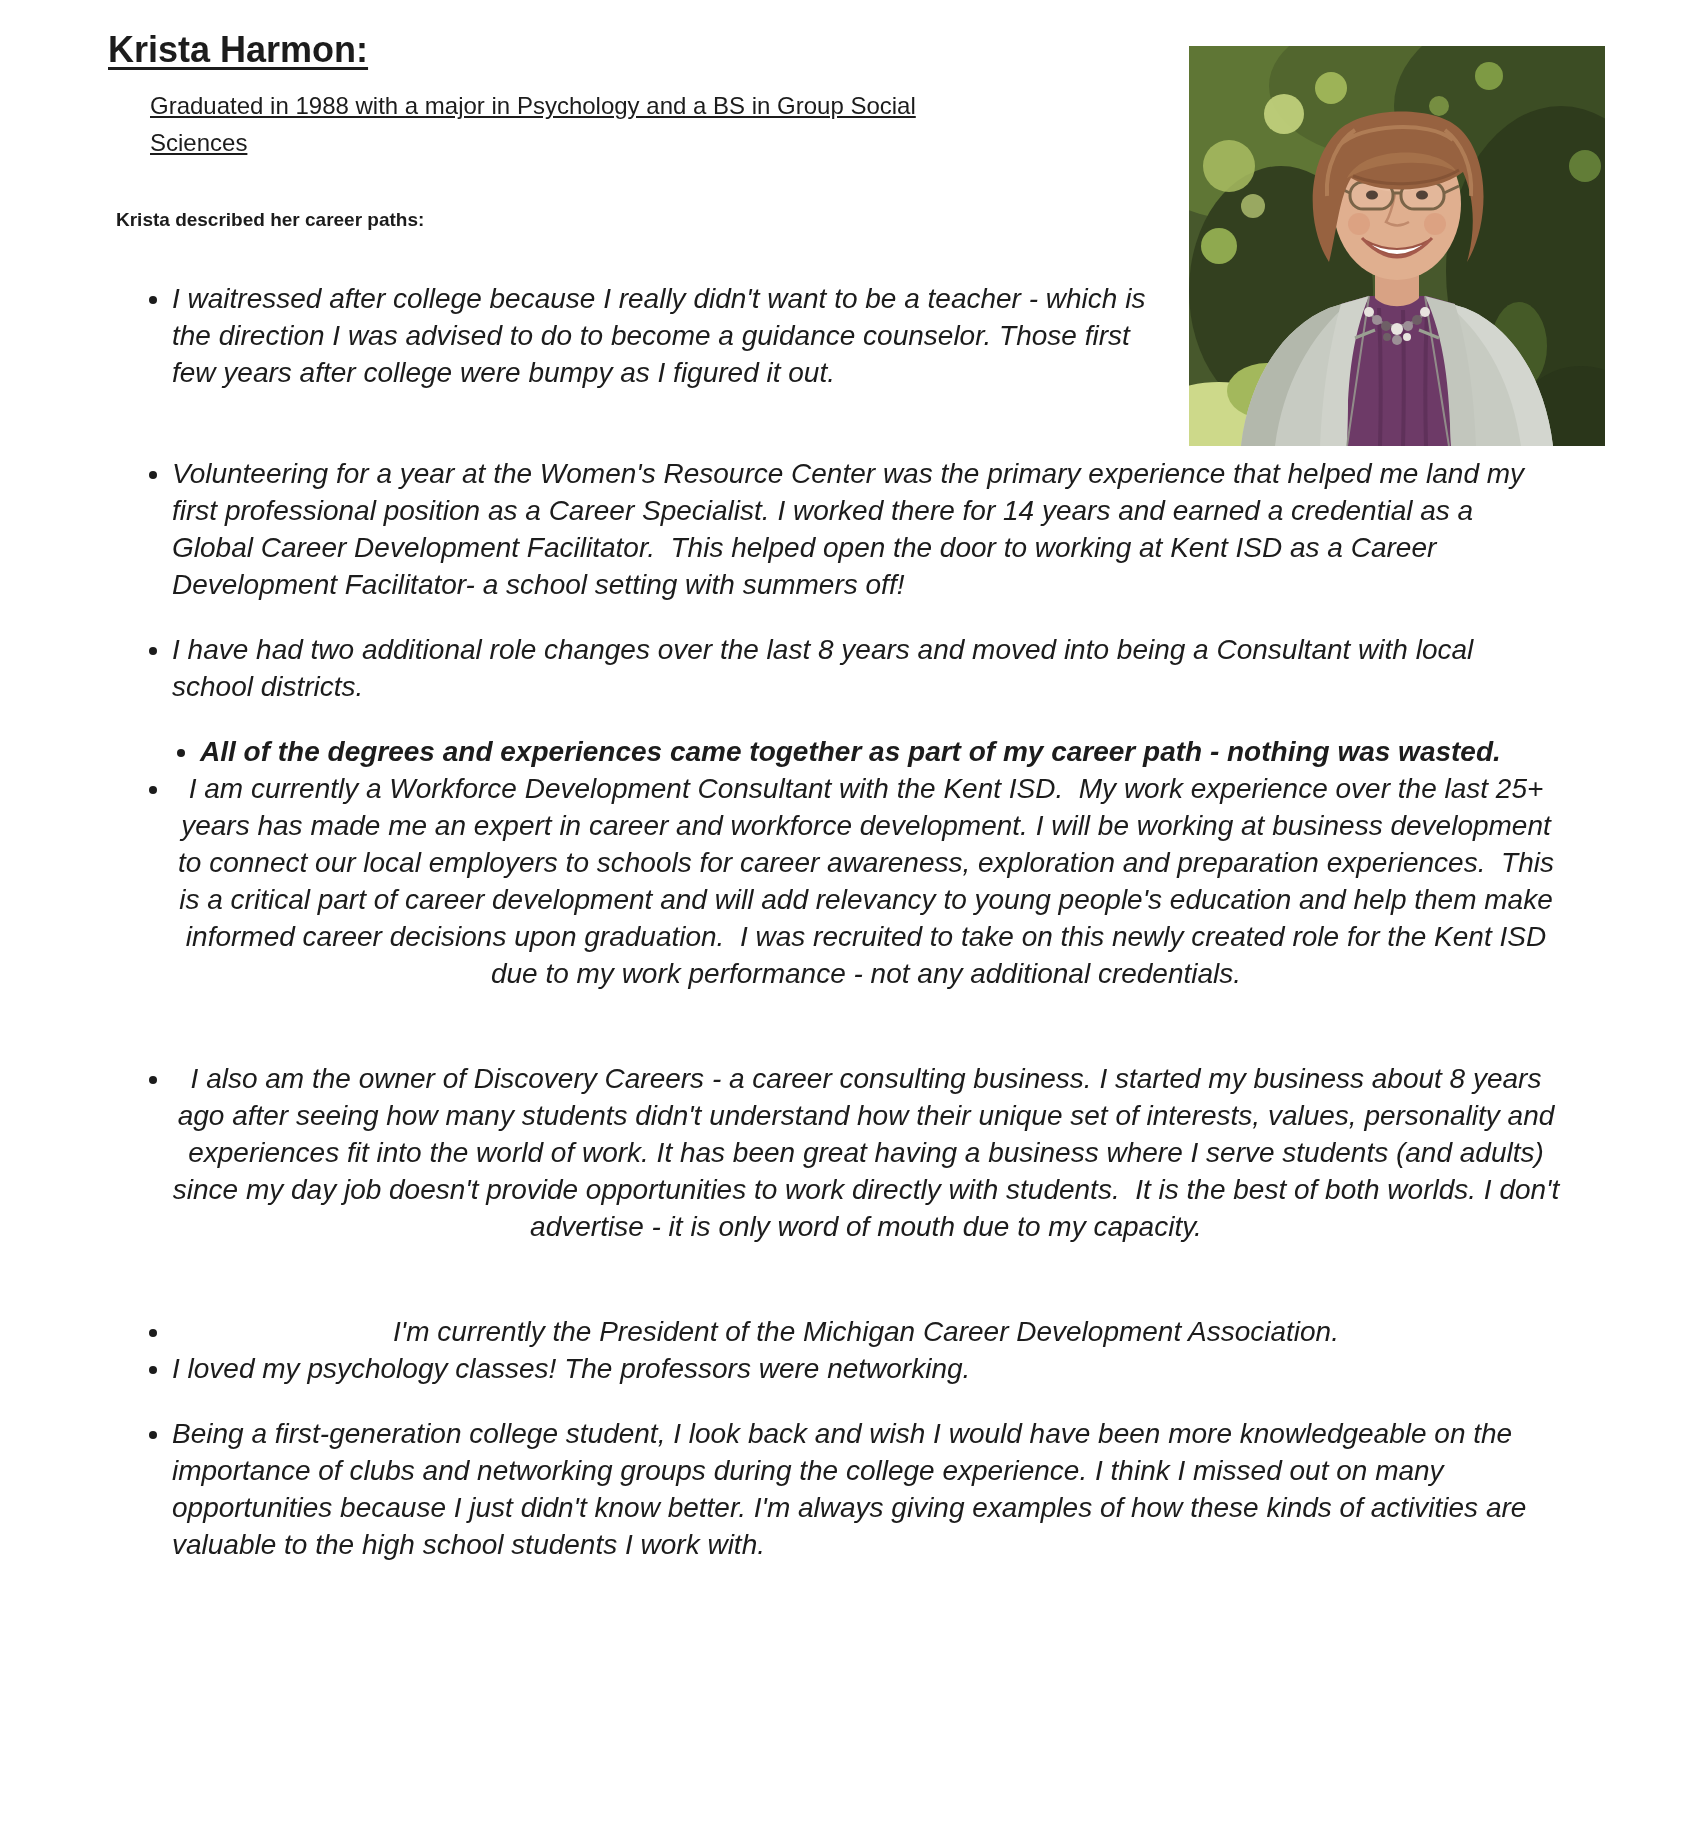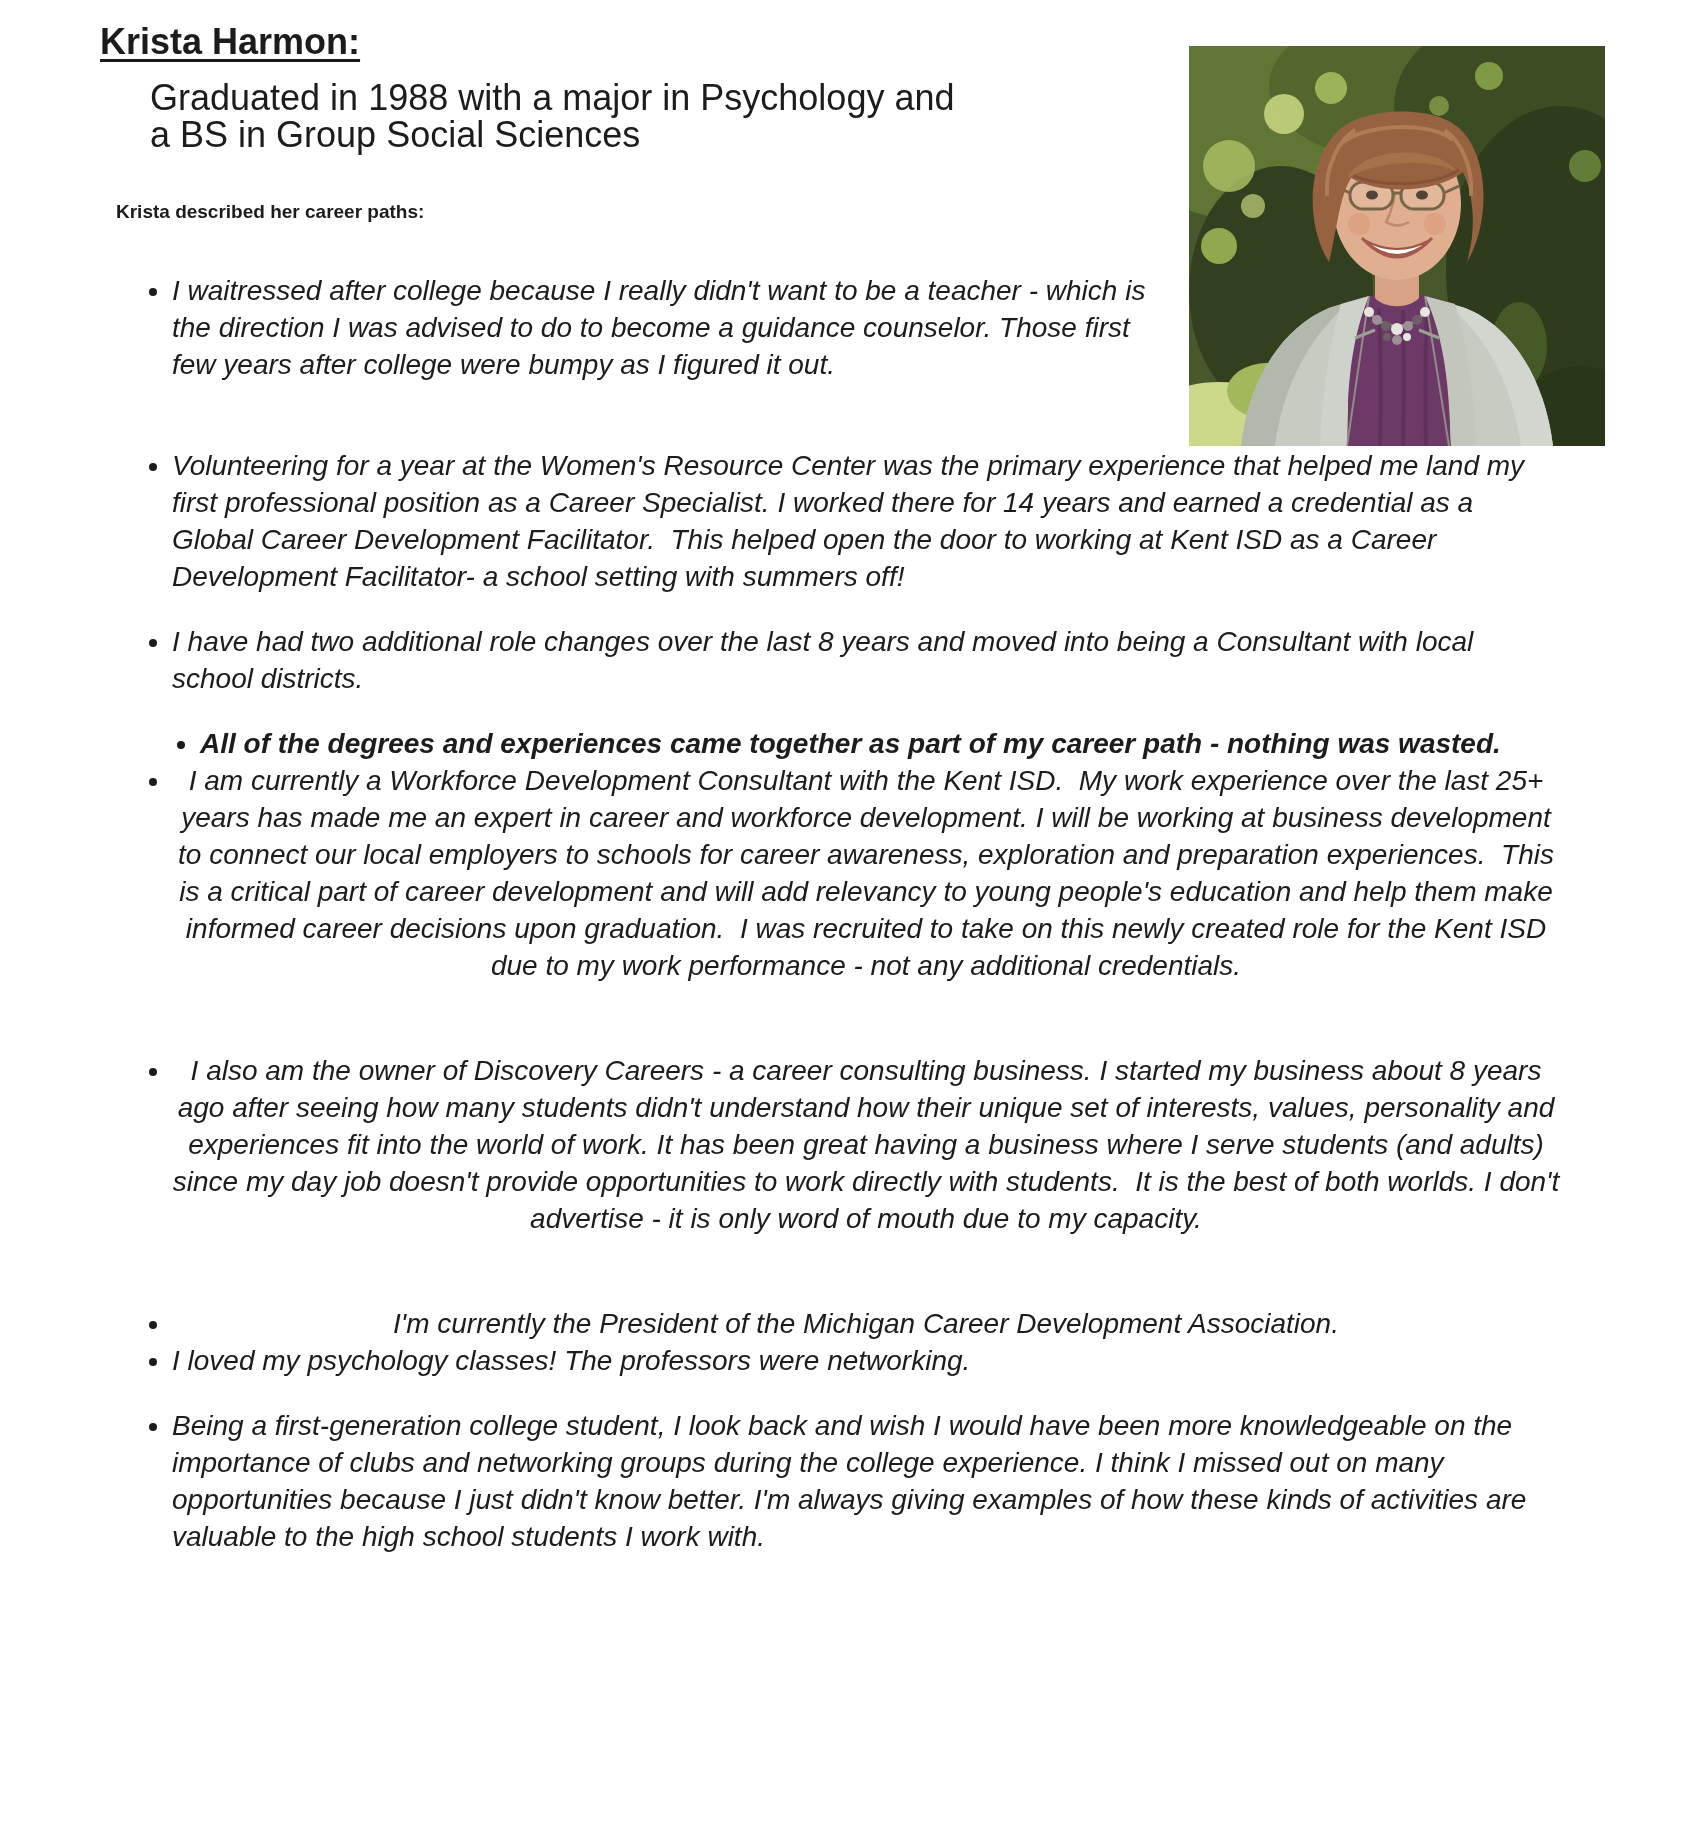--- a/index.html
+++ b/index.html
@@ -18,34 +18,35 @@
     padding: 20px 140px 0 100px;
   }
   .photo {
     float: right;
     width: 416px;
     height: 400px;
     margin: 26px -45px 0 36px;
     display: block;
   }
   .title {
-    margin: 0;
+    margin: 8px;
     font-size: 36px;
     font-weight: bold;
     text-decoration: underline;
     text-underline-offset: 5px;
     text-decoration-thickness: 3px;
     line-height: 1.2;
   }
   .subtitle {
     margin: 16px 0 0 50px;
     max-width: 820px;
-    font-size: 36px;
+    font-size: 24px;
     line-height: 37px;
     white-space: normal;
+    text-decoration: underline;
   }
   h2.sec-heading {
     margin: 48px 0 14px 16px;
     font-size: 19px;
     font-weight: bold;
     line-height: 1.2;
   }
   ul.sec {
     margin: 0;
     padding: 0 0 0 72px;

